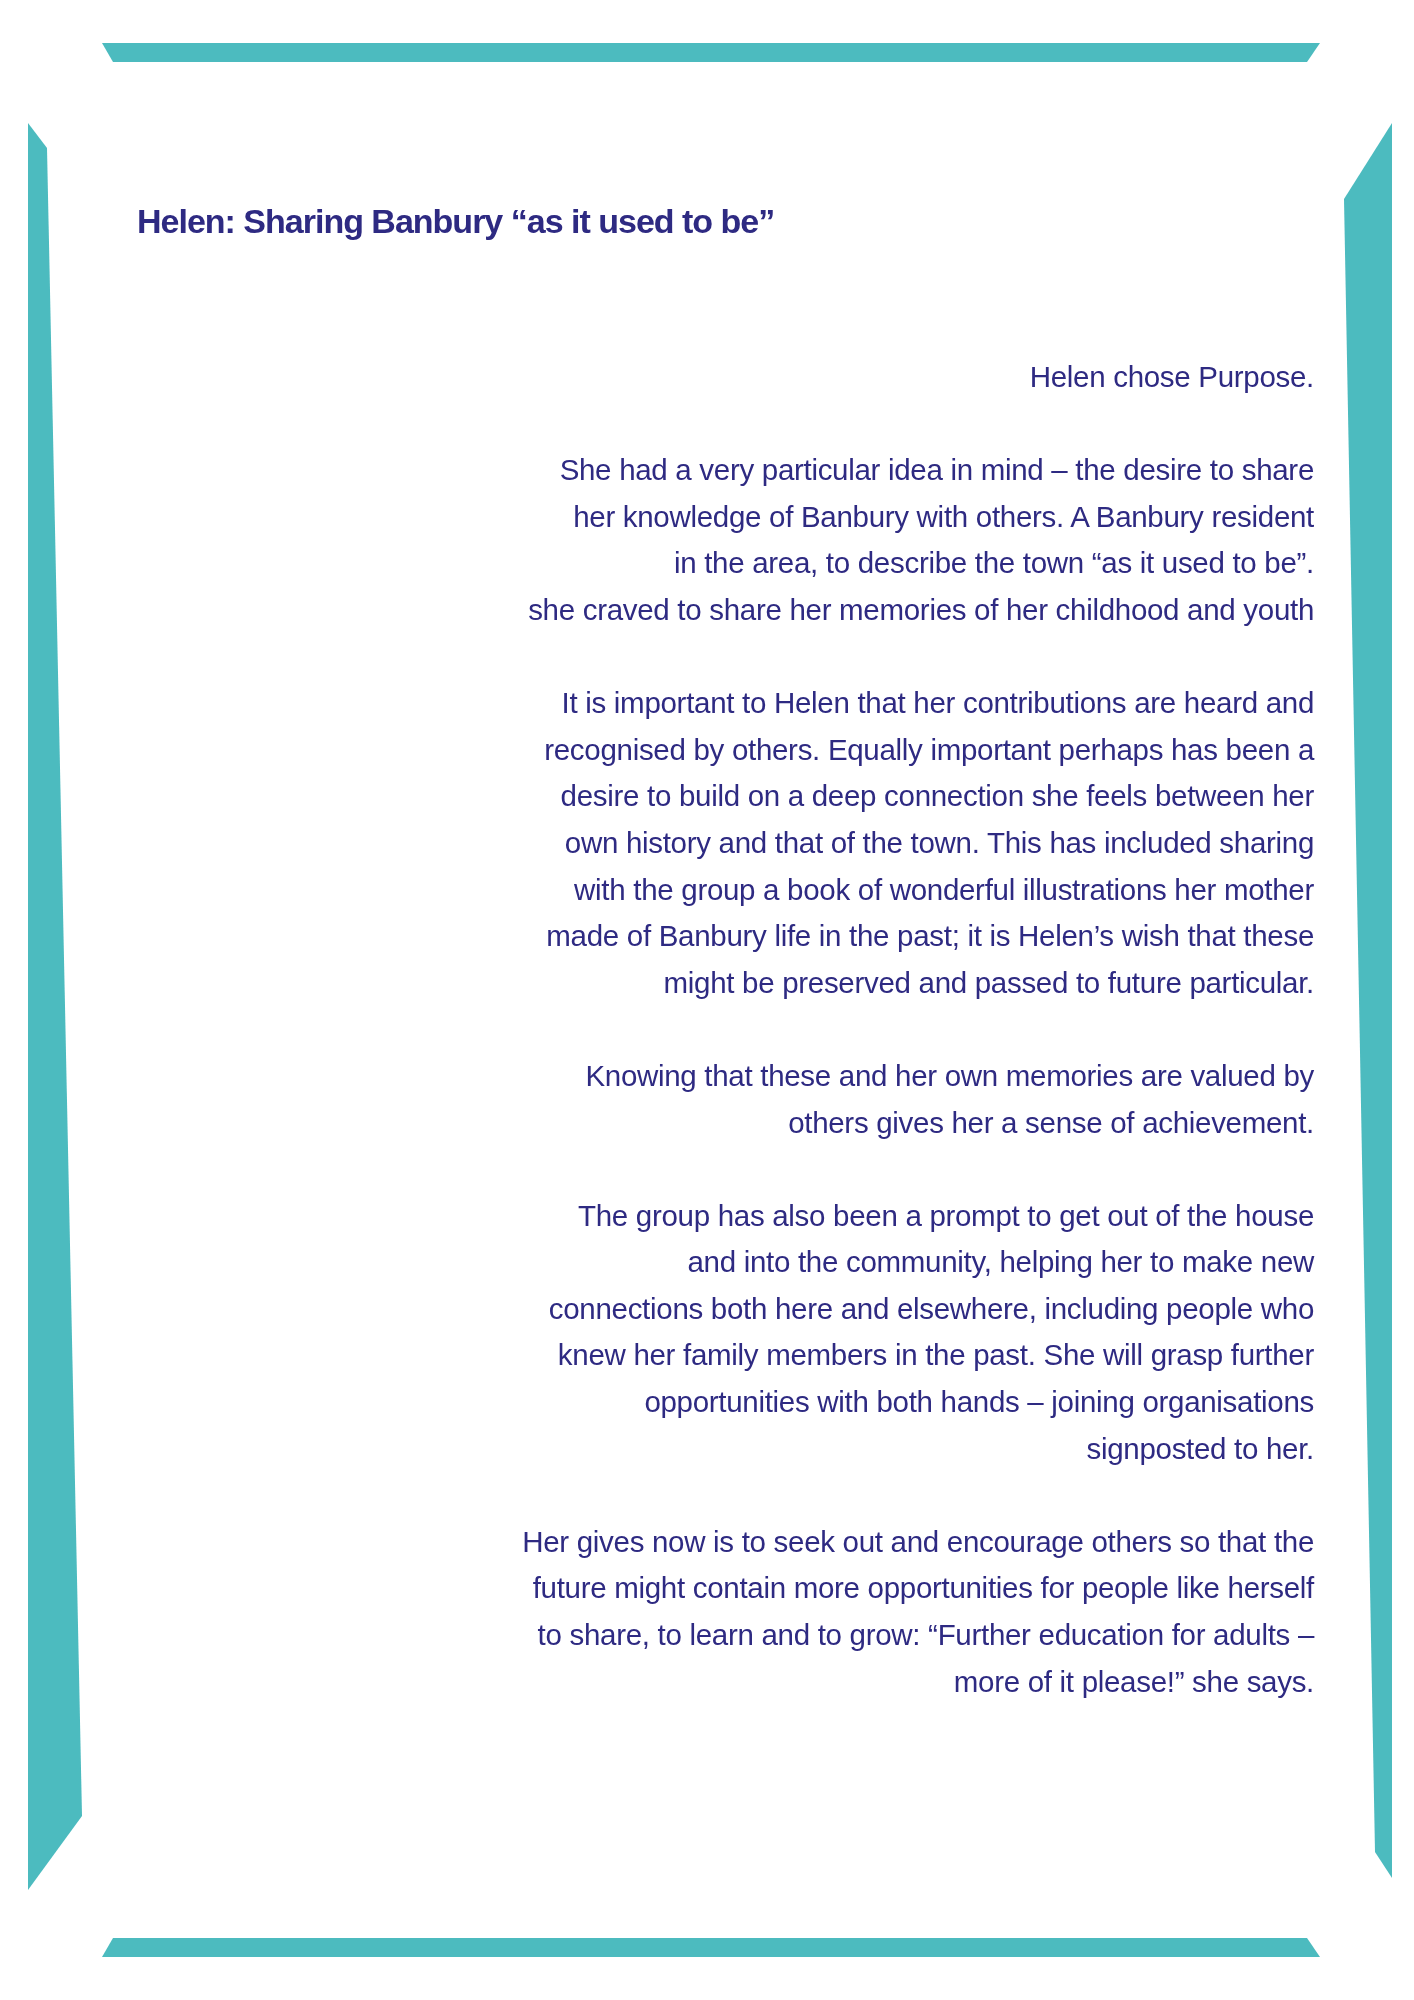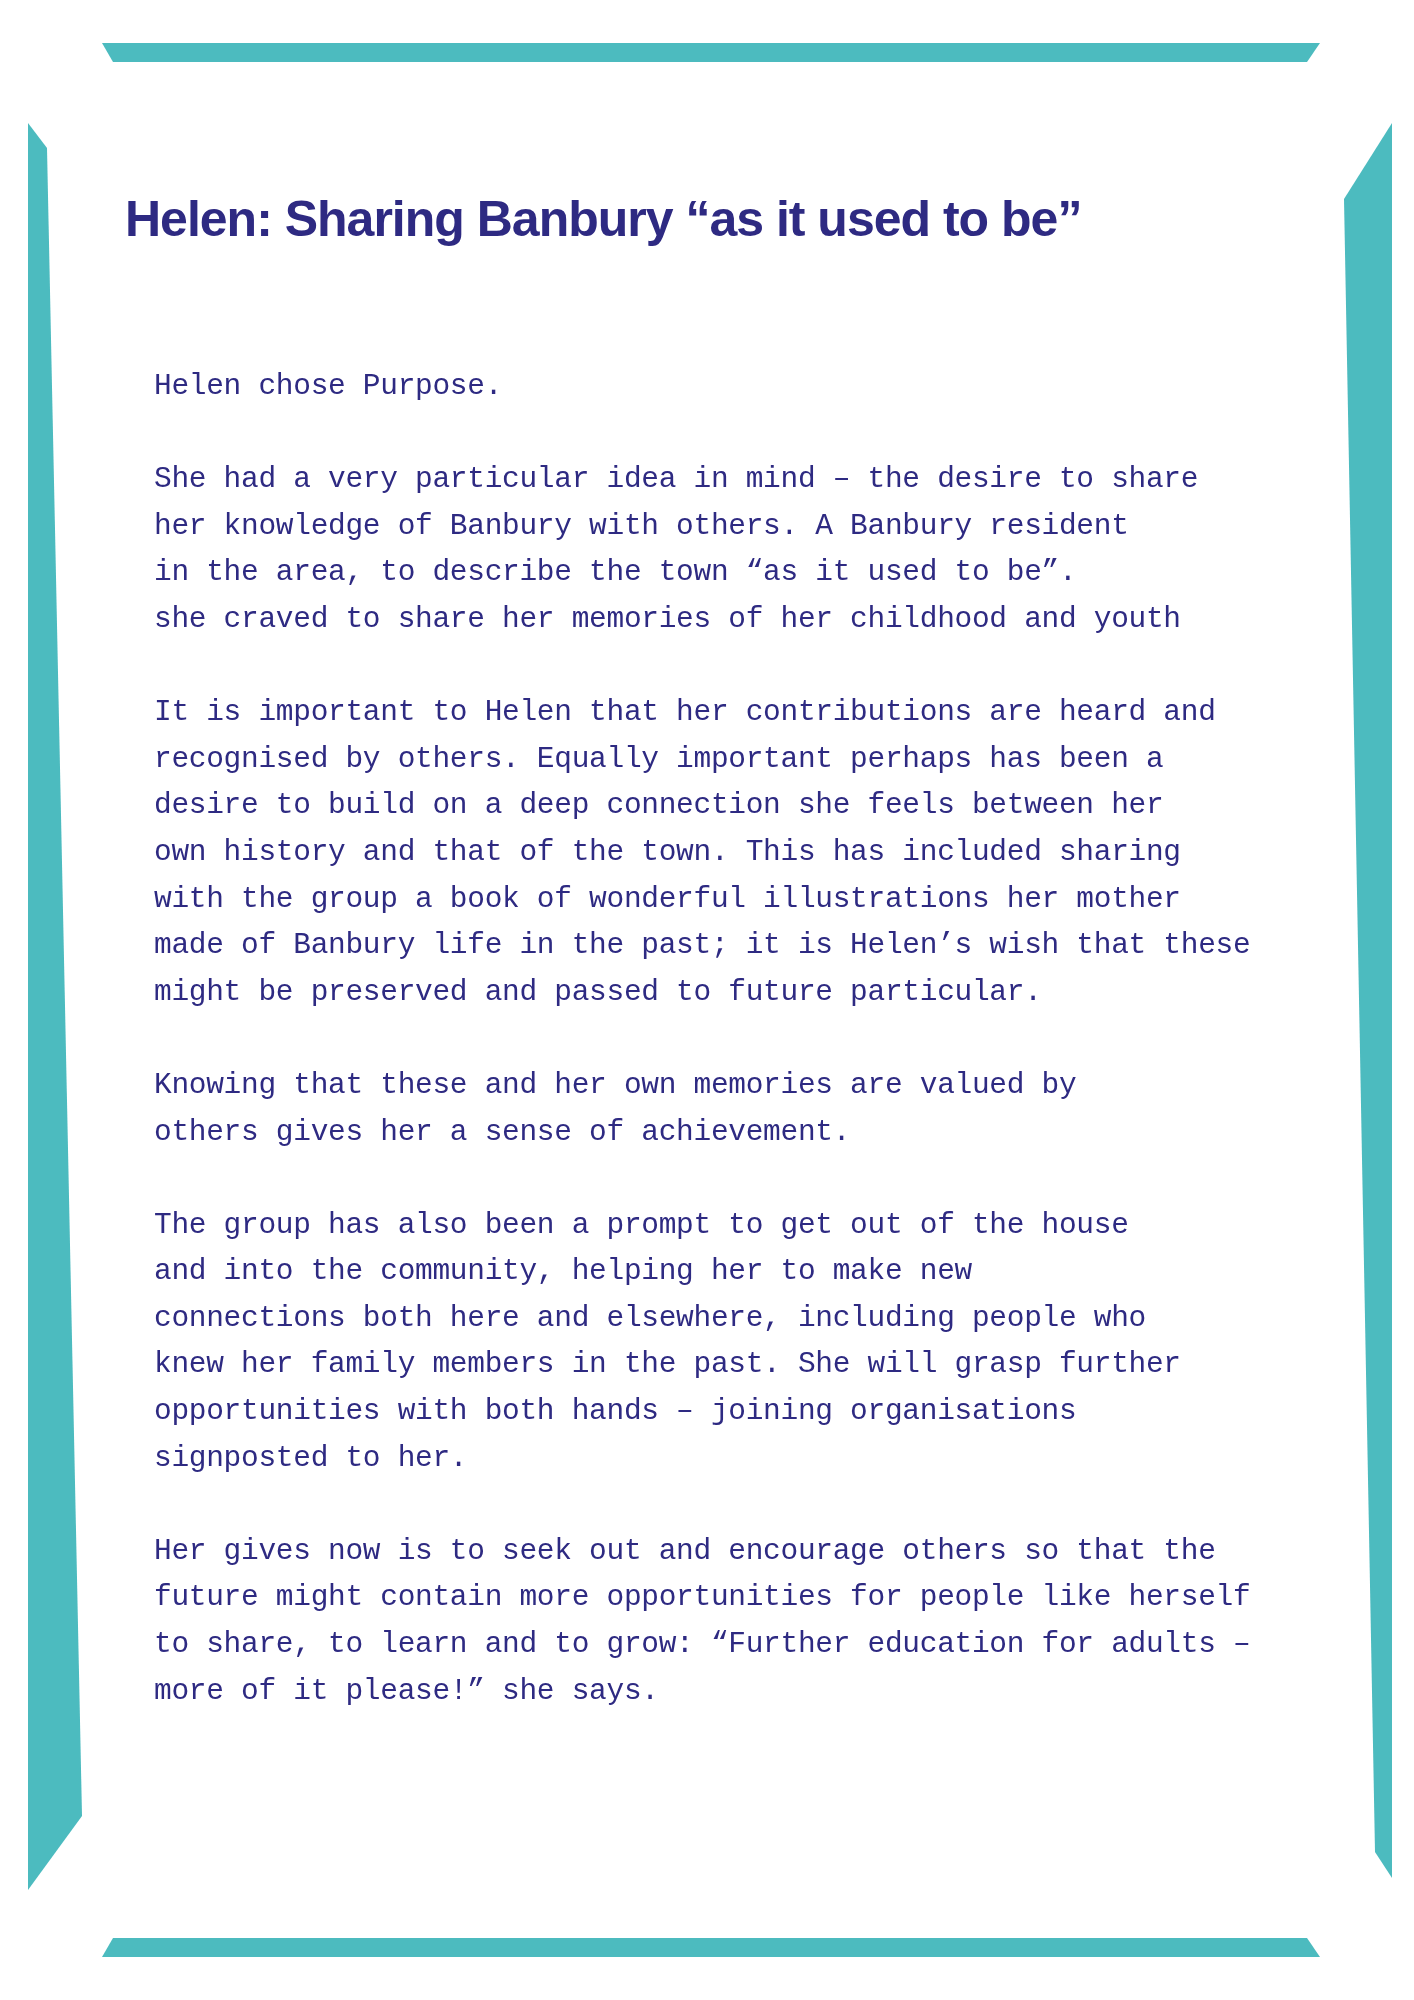--- a/index.html
+++ b/index.html
@@ -1,26 +1,26 @@
 <!DOCTYPE html>
 <html><head>
 <meta charset="utf-8">
 <style>
   html, body { margin: 0; padding: 0; background: #ffffff; }
   body { width: 1414px; height: 2000px; position: relative; overflow: hidden; }
   .frame { position: absolute; left: 0; top: 0; width: 1414px; height: 2000px; }
   .title {
     position: absolute; left: 125px; top: 190px;
     font-family: "Liberation Sans", sans-serif; font-weight: bold;
-    font-size: 50px; letter-spacing: -1px; color: #2e2a82; margin: 0; white-space: nowrap;
+    font-size: 34px; letter-spacing: -1px; color: #2e2a82; margin: 12px; white-space: nowrap;
   }
   .body {
-    position: absolute; left: 154px; top: 363px; width: 1160px;
-    font-family: Liberation Mono, monospace; font-size: 29.5px; line-height: 46.6px;
-    color: #2e2a82; letter-spacing: -0.3px;
+    position: absolute; left: 154px; top: 354px; width: 1160px;
+    font-family: Liberation Sans, sans-serif; font-size: 29.5px; line-height: 46.6px;
+    color: #2e2a82; letter-spacing: -0.3px; text-align: right;
   }
   .para { margin: 0 0 46.6px 0; }
   .line { display: block; white-space: nowrap; }
 </style>
 </head>
 <body>
 
 <svg class="frame" width="1414" height="2000" viewBox="0 0 1414 2000">
   <polygon points="102,43 1320,43 1307,62 113,62" fill="#4cbbbf"></polygon>
   <polygon points="113,1938 1307,1938 1320,1957 102,1957" fill="#4cbbbf"></polygon>

